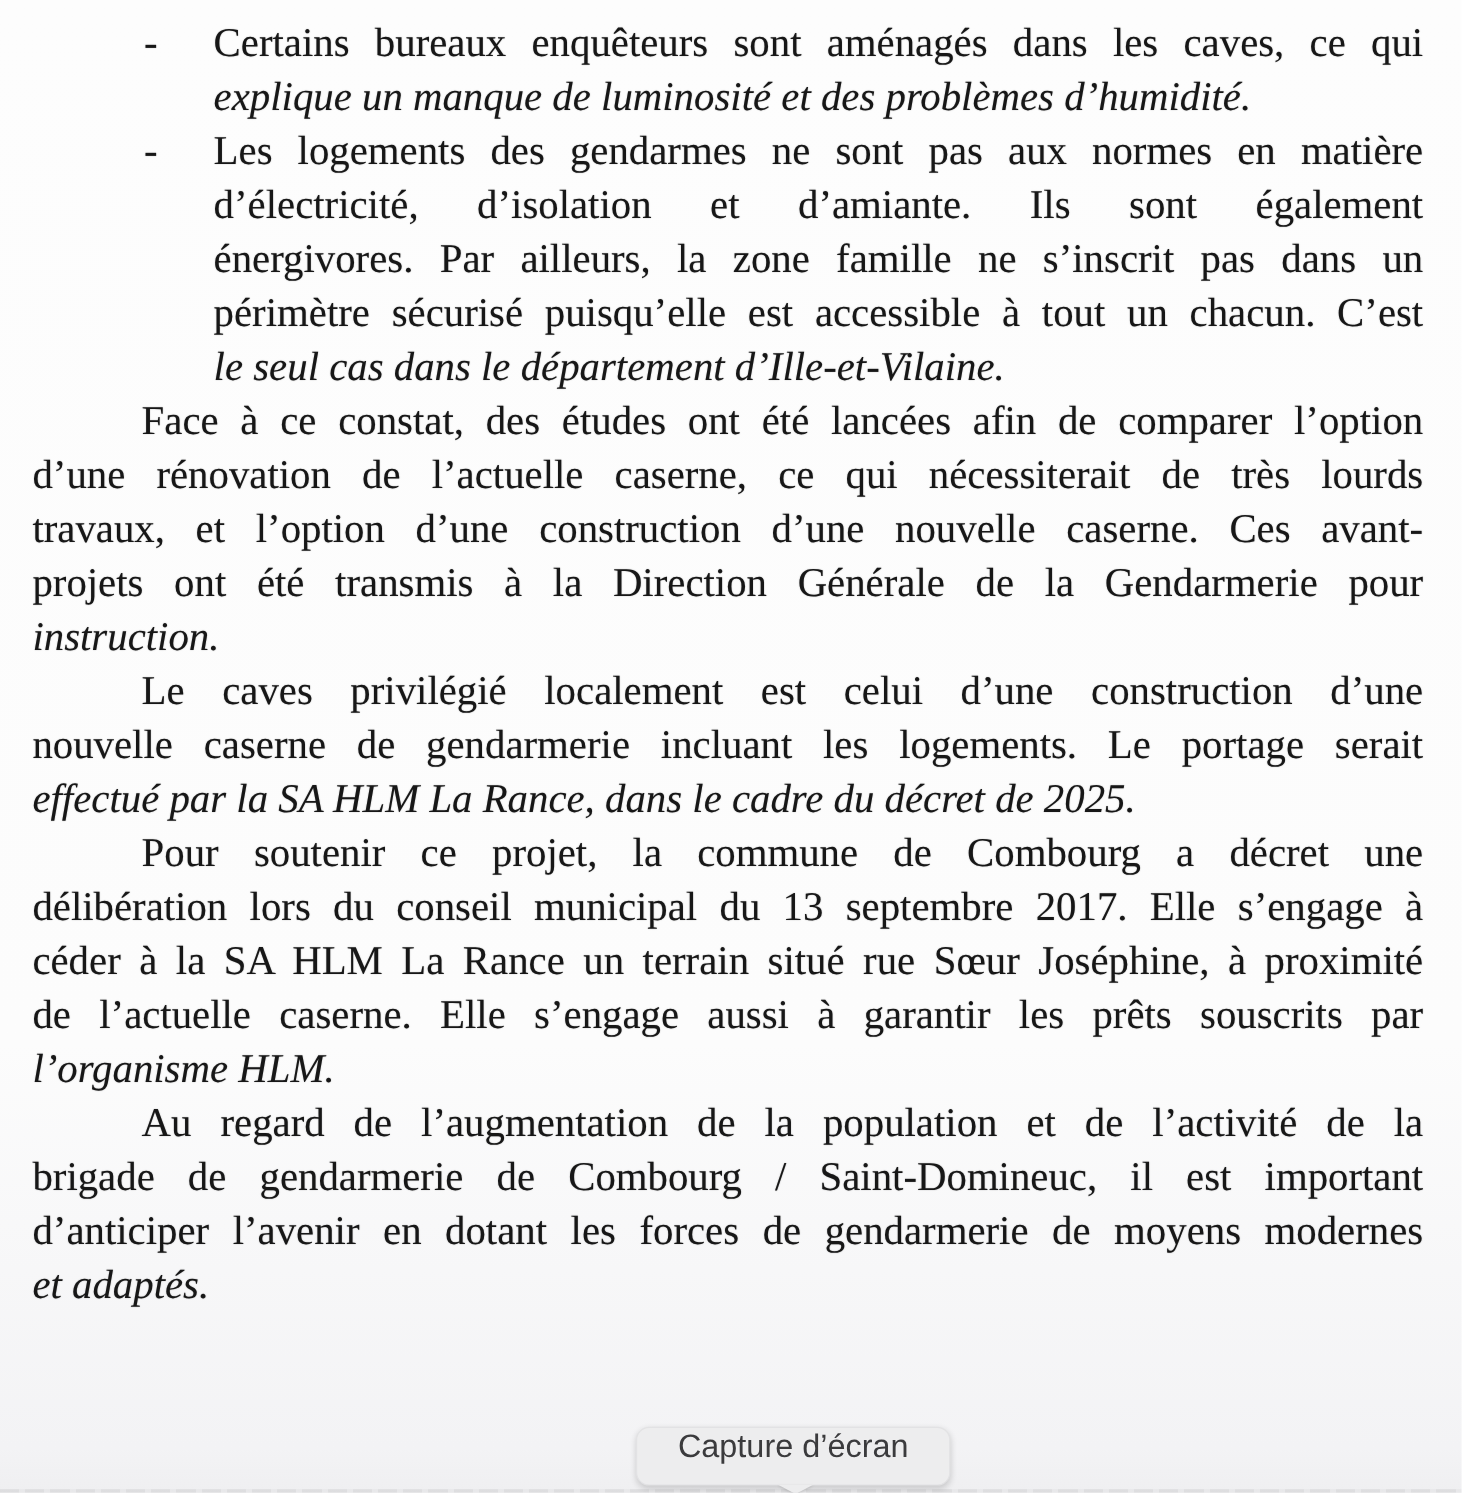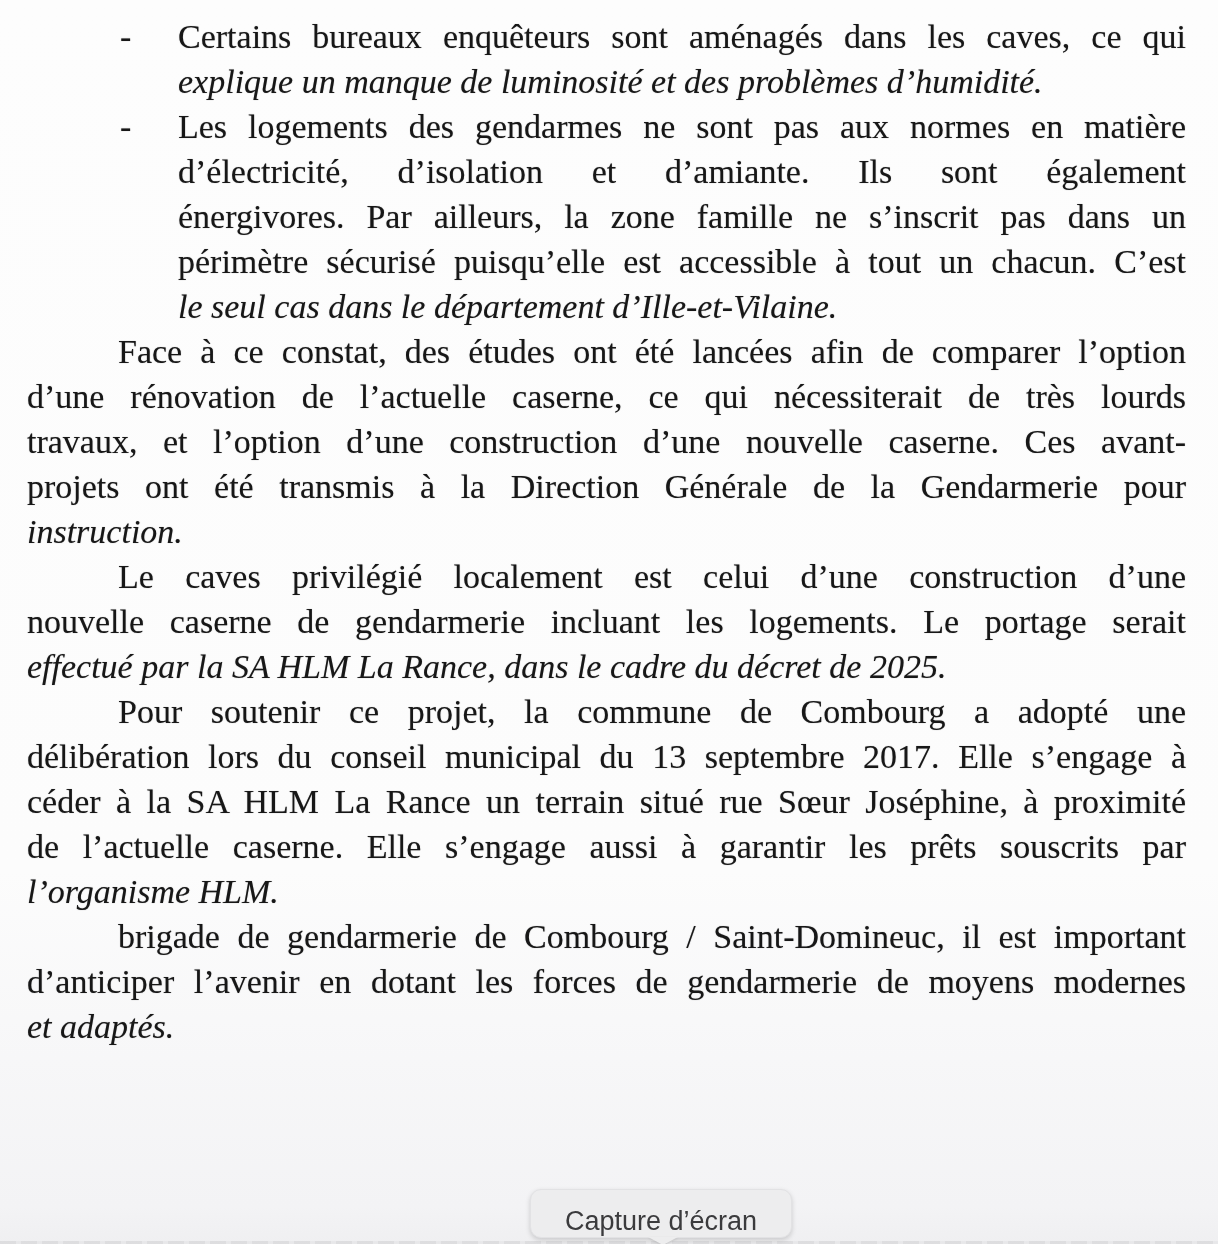--- a/index.html
+++ b/index.html
@@ -48,21 +48,21 @@
 
   
   #tooltip {
     position: absolute; left: 530px; top: 1189px;
     width: 262px; height: 49px;
     background: #ededee;
     border: 1px solid #e2e2e4;
     box-sizing: border-box;
     border-radius: 11px;
     box-shadow: 0 2px 5px rgba(0,0,0,.16);
-    display: flex; align-items: flex-end; justify-content: center;
+    display: flex; align-items: flex-start; justify-content: center;
     font-family: "Liberation Sans", sans-serif;
     font-size: 27px;
     color: #3b3b3d;
     z-index: 5;
   }
   #tooltip-caret {
     position: absolute; left: 648px; top: 1237px;
     width: 0; height: 0;
     border-left: 15px solid transparent;
     border-right: 15px solid transparent;
@@ -94,27 +94,28 @@
       <div class="jline">travaux, et l’option d’une construction d’une nouvelle caserne. Ces avant-</div>
       <div class="jline">projets ont été transmis à la Direction Générale de la Gendarmerie pour</div>
       <div class="jline last">instruction.</div>
     </div>
     <div class="block para">
       <div class="jline">Le caves privilégié localement est celui d’une construction d’une</div>
       <div class="jline">nouvelle caserne de gendarmerie incluant les logements. Le portage serait</div>
       <div class="jline last">effectué par la SA HLM La Rance, dans le cadre du décret de 2025.</div>
     </div>
     <div class="block para">
-      <div class="jline">Pour soutenir ce projet, la commune de Combourg a adopté une</div>
+      <div class="jline">Pour soutenir ce projet, la commune de Combourg a décret une</div>
       <div class="jline">délibération lors du conseil municipal du 13 septembre 2017. Elle s’engage à</div>
       <div class="jline">céder à la SA HLM La Rance un terrain situé rue Sœur Joséphine, à proximité</div>
       <div class="jline">de l’actuelle caserne. Elle s’engage aussi à garantir les prêts souscrits par</div>
       <div class="jline last">l’organisme HLM.</div>
     </div>
     <div class="block para">
+      <div class="jline">Au regard de l’augmentation de la population et de l’activité de la</div>
       <div class="jline">brigade de gendarmerie de Combourg / Saint-Domineuc, il est important</div>
       <div class="jline">d’anticiper l’avenir en dotant les forces de gendarmerie de moyens modernes</div>
       <div class="jline last">et adaptés.</div>
     </div>
   </div>
 
 <div id="bottom-edge"></div>
 
 <div id="tooltip">
   <span>Capture d’écran</span>

